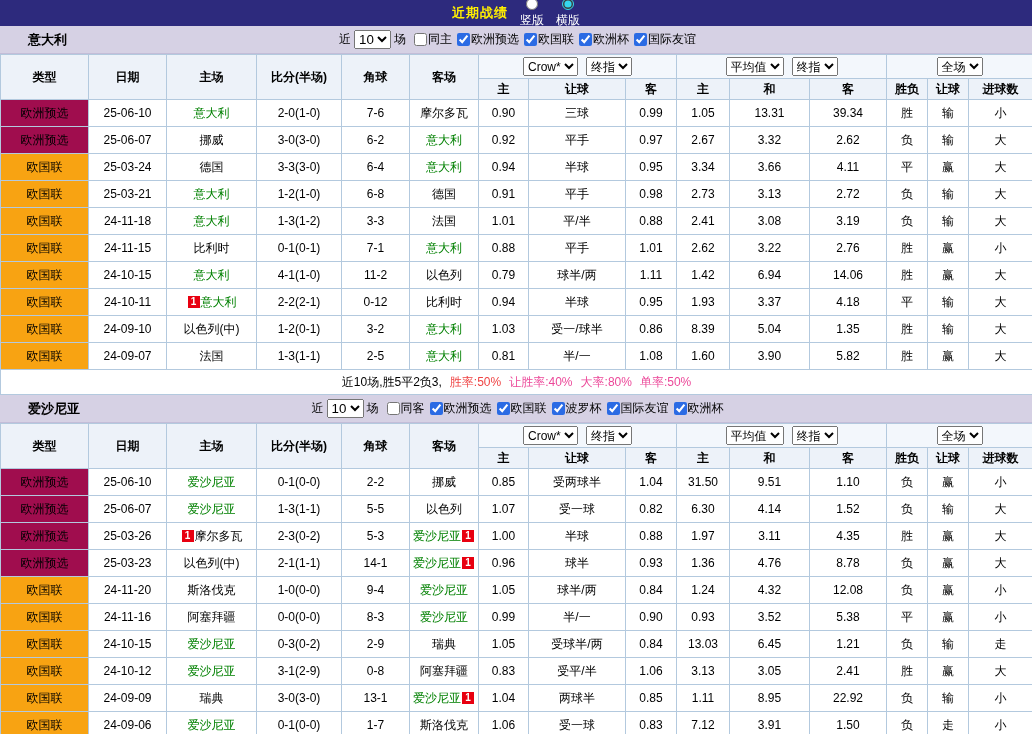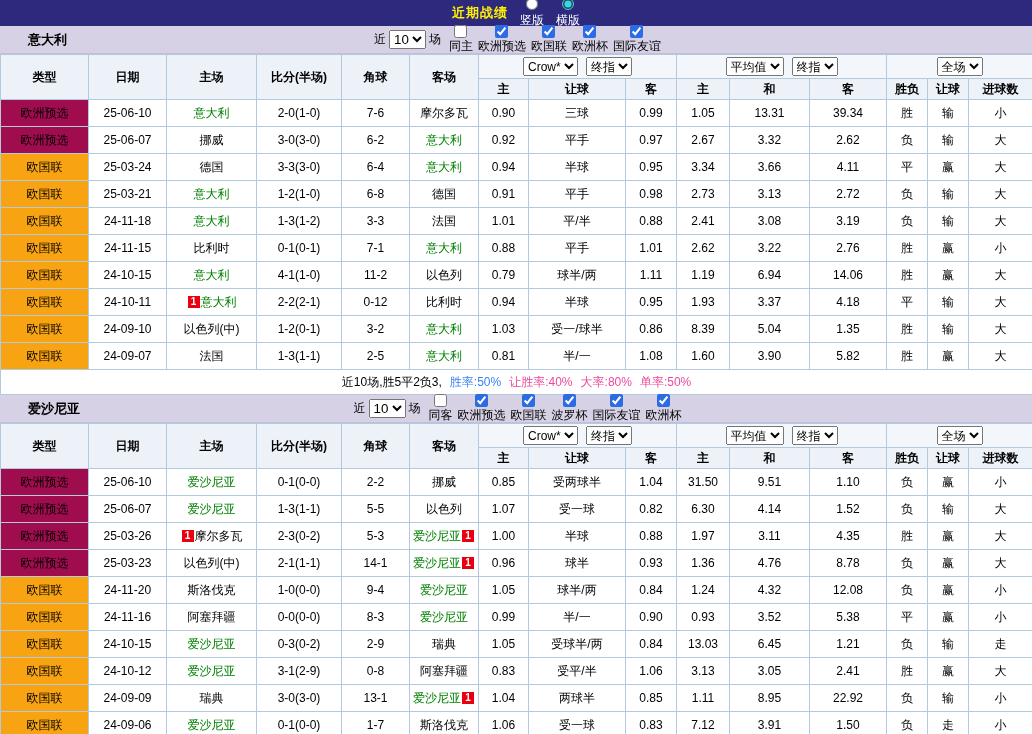--- a/index.html
+++ b/index.html
@@ -5,36 +5,36 @@
   html,body{margin:0;padding:0;}
   body{width:1032px;background:#fff;font-family:"Liberation Sans","DejaVu Sans",sans-serif;font-size:12px;}
   .topbar{height:26px;background:#2d2a7d;display:flex;align-items:center;justify-content:center;gap:12px;}
   .topbar .title{color:#ffee00;font-weight:bold;font-size:13px;letter-spacing:1px;}
   .radio-opt{color:#fff;font-size:12px;display:flex;align-items:center;gap:2px;cursor:pointer;flex-direction:column;}
   .radio-opt input{margin:0;width:12px;height:12px;accent-color:#35d6ef;}
   .band{height:27px;background:#d6d1e4;border-bottom:1px solid #c3bdd8;display:flex;align-items:center;position:relative;}
   .team{position:absolute;left:28px;font-weight:bold;font-size:13px;color:#000;}
   .filters{margin:0 auto;display:flex;align-items:center;font-size:12px;color:#000;}
   .flabel{margin:0 3px;}
-  .cb{display:flex;align-items:center;margin-left:5px;cursor:pointer;flex-direction:column;}
+  .cb{display:flex;align-items:center;margin-left:5px;cursor:pointer;}
   .cb input{margin:0 1px 0 0;width:13px;height:13px;accent-color:#2b6be4;}
   table.grid{width:1032px;border-collapse:collapse;table-layout:fixed;}
   .grid th,.grid td{border:1px solid #b3c9de;text-align:center;font-size:12px;color:#000;padding:0;white-space:nowrap;overflow:hidden;}
   .grid thead th{background:#edf2f9;font-weight:bold;}
   .grid thead tr:first-child th{height:23px;}
   .grid thead tr:last-child th{height:20px;}
   .dd-cell{background:#f3f7fc !important;}
   .dd-cell select{font-size:12px;height:19px;margin:0 4px;vertical-align:middle;}
   .grid tbody td{height:26px;background:#fff;}
   .type-cell{color:#fff;}
   .focus{color:#008000;}
   .score{color:#ee0000;}
   .redcard{display:inline-block;width:12px;height:12px;line-height:12px;background:#e80010;color:#fff;font-size:10px;font-weight:bold;margin:0 1px;vertical-align:1px;text-align:center;}
   .c-red{color:#ec4899;}
-  .c-blue{color:#3b82f6;}
+  .c-blue{color:#ef4444;}
   .c-green{color:#008800;}
   .summary{height:24px;background:#fff;font-size:12px;}
   .summary .stat{margin-left:8px;}
 </style>
 </head>
 <body>
 
 <div class="page">
   <div class="topbar">
     <span class="title">近期战绩</span>
@@ -225,21 +225,21 @@
             <tr>
               <td class="type-cell" style="background: rgb(248, 163, 18);">欧国联</td>
               <td>24-10-15</td>
               <td><span class="focus">意大利</span></td>
               <td class="score">4-1(1-0)</td>
               <td>11-2</td>
               <td><span>以色列</span></td>
               <td>0.79</td>
               <td>球半/两</td>
               <td>1.11</td>
-              <td>1.19</td>
+              <td>1.42</td>
               <td>6.94</td>
               <td>14.06</td>
               <td class="c-red">胜</td>
               <td class="c-red">赢</td>
               <td class="c-red">大</td>
             </tr>
             <tr>
               <td class="type-cell" style="background: rgb(248, 163, 18);">欧国联</td>
               <td>24-10-11</td>
               <td><span class="redcard">1</span><span class="focus">意大利</span></td>

